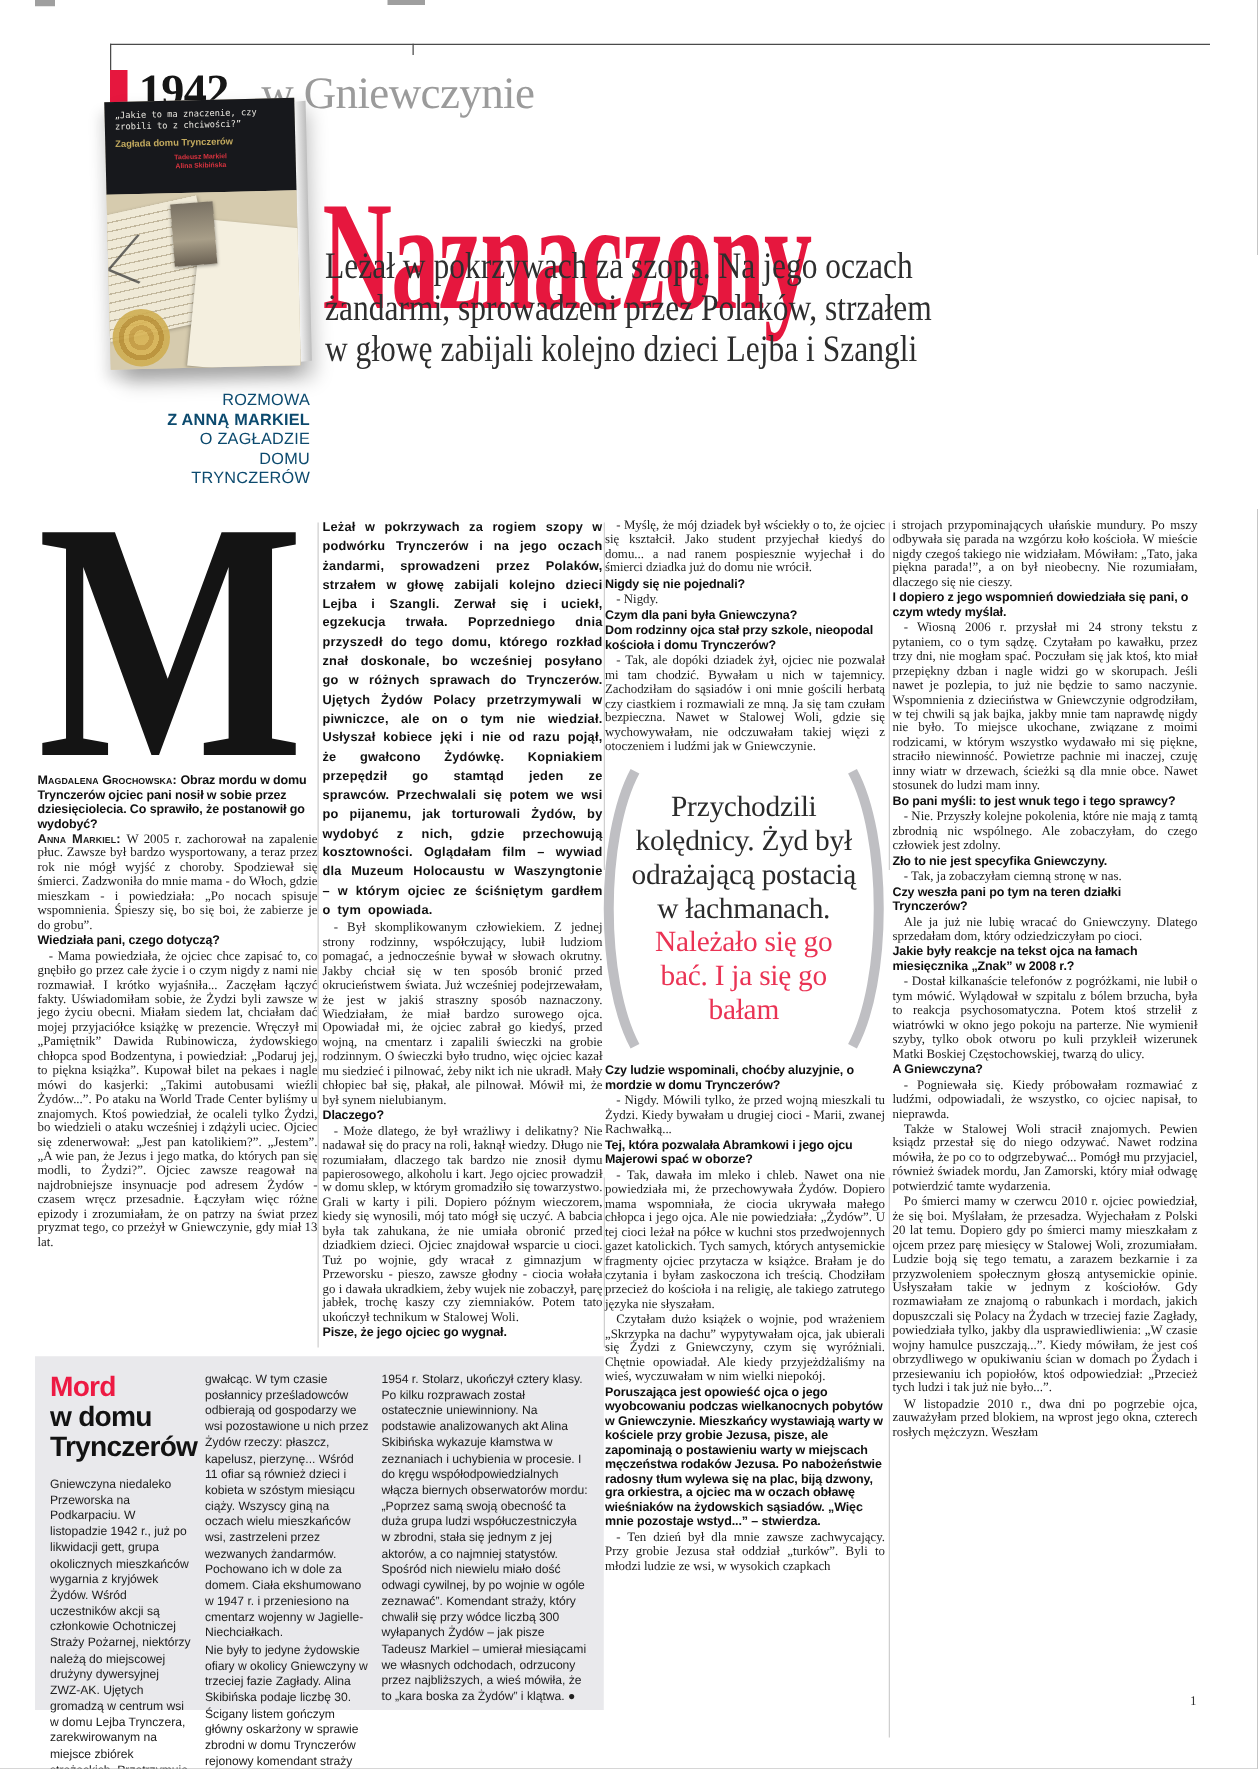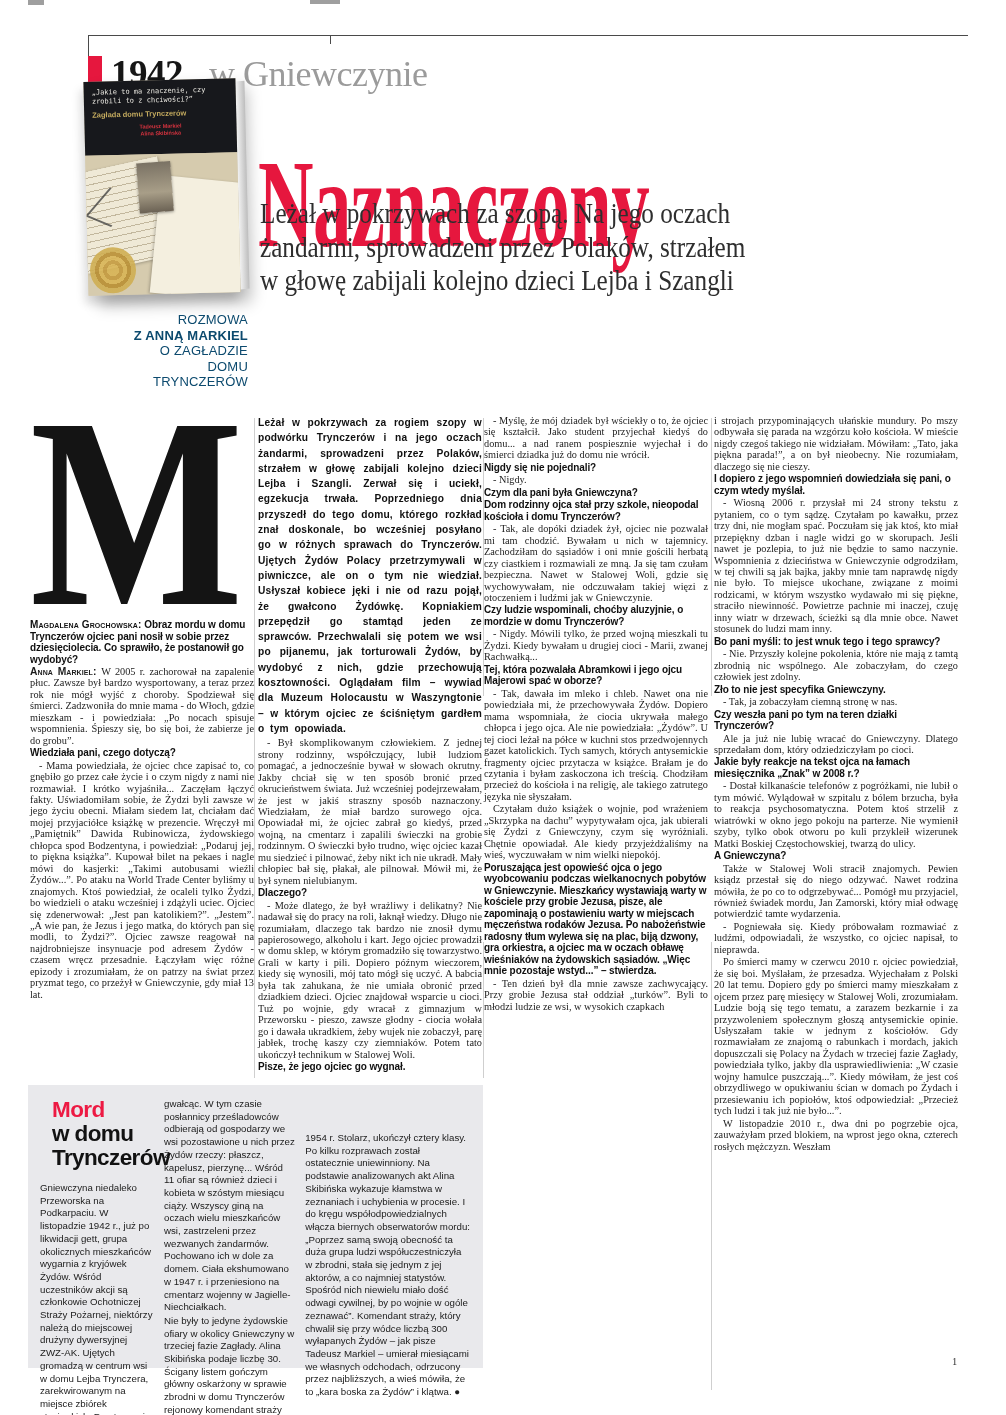--- a/index.html
+++ b/index.html
@@ -85,23 +85,23 @@
   .paren.l{left:0;} .paren.r{right:0;}
   .pq-text{width:180px;text-align:center;font-size:23.5px;line-height:27px;letter-spacing:-.2px;}
   .pq-dark{color:#2b2b2b;}
   .pq-red{color:#ea3354;}
 
   
   .box{position:absolute;left:28px;top:1085px;width:455px;height:283px;background:#e9e9ec;
         box-sizing:border-box;padding:13px 12px 10px;display:flex;gap:10px;
         font-family:"Liberation Sans",sans-serif;}
   .box-col{color:#202020;font-size:9.7px;line-height:12.7px;text-align:left;}
-  .bc1{width:114px;} .bc2{width:133px;} .bc3{width:168px;margin-top:34px;}
+  .bc1{width:114px;} .bc2{width:133px;} .bc3{width:168px;}
   .box-col p{margin:0 0 1px;}
-  .box-title{font-weight:bold;font-size:22.5px;line-height:24px;letter-spacing:-.6px;color:#121212;margin:0 12px 12px;}
+  .box-title{font-weight:bold;font-size:22.5px;line-height:24px;letter-spacing:-.6px;color:#121212;margin:0 0 12px;}
   .box-title .red{display:block;}
 
   .pagenum{position:absolute;left:952px;top:1356px;font-size:10.5px;color:#333;}
 </style>
 </head>
 <body>
 
 <div class="page">
 
   <div class="mast-frag frag1"></div>
@@ -171,20 +171,36 @@
         <p class="a">- Może dlatego, że był wrażliwy i delikatny? Nie nadawał się do pracy na roli, łaknął wiedzy. Długo nie rozumiałam, dlaczego tak bardzo nie znosił dymu papierosowego, alkoholu i kart. Jego ojciec prowadził w domu sklep, w którym gromadziło się towarzystwo. Grali w karty i pili. Dopiero późnym wieczorem, kiedy się wynosili, mój tato mógł się uczyć. A babcia była tak zahukana, że nie umiała obronić przed dziadkiem dzieci. Ojciec znajdował wsparcie u cioci. Tuż po wojnie, gdy wracał z gimnazjum w Przeworsku - pieszo, zawsze głodny - ciocia wołała go i dawała ukradkiem, żeby wujek nie zobaczył, parę jabłek, trochę kaszy czy ziemniaków. Potem tato ukończył technikum w Stalowej Woli.</p>
         <p class="q">Pisze, że jego ojciec go wygnał.</p>
       </div>
     <div class="col colC">
         <p class="a">- Myślę, że mój dziadek był wściekły o to, że ojciec się kształcił. Jako student przyjechał kiedyś do domu... a nad ranem pospiesznie wyjechał i do śmierci dziadka już do domu nie wrócił.</p>
         <p class="q">Nigdy się nie pojednali?</p>
         <p class="a">- Nigdy.</p>
         <p class="q">Czym dla pani była Gniewczyna?</p>
         <p class="q">Dom rodzinny ojca stał przy szkole, nieopodal kościoła i domu Trynczerów?</p>
         <p class="a">- Tak, ale dopóki dziadek żył, ojciec nie pozwalał mi tam chodzić. Bywałam u nich w tajemnicy. Zachodziłam do sąsiadów i oni mnie gościli herbatą czy ciastkiem i rozmawiali ze mną. Ja się tam czułam bezpieczna. Nawet w Stalowej Woli, gdzie się wychowywałam, nie odczuwałam takiej więzi z otoczeniem i ludźmi jak w Gniewczynie.</p>
+        <div class="pullquote" id="pullquote">
+    <span class="paren l">
+      <svg width="42" height="228" viewBox="0 0 42 228">
+              <path d="M38,4 C10,56 10,172 38,224" stroke="#bfbfc3" stroke-width="8" fill="none"></path>
+            </svg>
+    </span>
+    <div class="pq-text">
+      <span class="pq-dark">Przychodzili kolędnicy. Żyd był odrażającą postacią w łachmanach.</span>
+      <span class="pq-red" style="color: rgb(234, 51, 84);">Należało się go bać. I ja się go bałam</span>
+    </div>
+    <span class="paren r">
+      <svg width="42" height="228" viewBox="0 0 42 228">
+              <path d="M4,4 C32,56 32,172 4,224" stroke="#bfbfc3" stroke-width="8" fill="none"></path>
+            </svg>
+    </span>
+  </div>
         <p class="q">Czy ludzie wspominali, choćby aluzyjnie, o mordzie w domu Trynczerów?</p>
         <p class="a">- Nigdy. Mówili tylko, że przed wojną mieszkali tu Żydzi. Kiedy bywałam u drugiej cioci - Marii, zwanej Rachwałką...</p>
         <p class="q">Tej, która pozwalała Abramkowi i jego ojcu Majerowi spać w oborze?</p>
         <p class="a">- Tak, dawała im mleko i chleb. Nawet ona nie powiedziała mi, że przechowywała Żydów. Dopiero mama wspomniała, że ciocia ukrywała małego chłopca i jego ojca. Ale nie powiedziała: „Żydów”. U tej cioci leżał na półce w kuchni stos przedwojennych gazet katolickich. Tych samych, których antysemickie fragmenty ojciec przytacza w książce. Brałam je do czytania i byłam zaskoczona ich treścią. Chodziłam przecież do kościoła i na religię, ale takiego zatrutego języka nie słyszałam.</p>
         <p class="a">Czytałam dużo książek o wojnie, pod wrażeniem „Skrzypka na dachu” wypytywałam ojca, jak ubierali się Żydzi z Gniewczyny, czym się wyróżniali. Chętnie opowiadał. Ale kiedy przyjeżdżaliśmy na wieś, wyczuwałam w nim wielki niepokój.</p>
         <p class="q">Poruszająca jest opowieść ojca o jego wyobcowaniu podczas wielkanocnych pobytów w Gniewczynie. Mieszkańcy wystawiają warty w kościele przy grobie Jezusa, pisze, ale zapominają o postawieniu warty w miejscach męczeństwa rodaków Jezusa. Po nabożeństwie radosny tłum wylewa się na plac, biją dzwony, gra orkiestra, a ojciec ma w oczach obławę wieśniaków na żydowskich sąsiadów. „Więc mnie pozostaje wstyd...” – stwierdza.</p>
         <p class="a">- Ten dzień był dla mnie zawsze zachwycający. Przy grobie Jezusa stał oddział „turków”. Byli to młodzi ludzie ze wsi, w wysokich czapkach</p>
       </div>
     <div class="col colD">
         <p class="a noind">i strojach przypominających ułańskie mundury. Po mszy odbywała się parada na wzgórzu koło kościoła. W mieście nigdy czegoś takiego nie widziałam. Mówiłam: „Tato, jaka piękna parada!”, a on był nieobecny. Nie rozumiałam, dlaczego się nie cieszy.</p>
@@ -192,22 +208,22 @@
         <p class="a">- Wiosną 2006 r. przysłał mi 24 strony tekstu z pytaniem, co o tym sądzę. Czytałam po kawałku, przez trzy dni, nie mogłam spać. Poczułam się jak ktoś, kto miał przepiękny dzban i nagle widzi go w skorupach. Jeśli nawet je pozlepia, to już nie będzie to samo naczynie. Wspomnienia z dzieciństwa w Gniewczynie odgrodziłam, w tej chwili są jak bajka, jakby mnie tam naprawdę nigdy nie było. To miejsce ukochane, związane z moimi rodzicami, w którym wszystko wydawało mi się piękne, straciło niewinność. Powietrze pachnie mi inaczej, czuję inny wiatr w drzewach, ścieżki są dla mnie obce. Nawet stosunek do ludzi mam inny.</p>
         <p class="q">Bo pani myśli: to jest wnuk tego i tego sprawcy?</p>
         <p class="a">- Nie. Przyszły kolejne pokolenia, które nie mają z tamtą zbrodnią nic wspólnego. Ale zobaczyłam, do czego człowiek jest zdolny.</p>
         <p class="q">Zło to nie jest specyfika Gniewczyny.</p>
         <p class="a">- Tak, ja zobaczyłam ciemną stronę w nas.</p>
         <p class="q">Czy weszła pani po tym na teren działki Trynczerów?</p>
         <p class="a">Ale ja już nie lubię wracać do Gniewczyny. Dlatego sprzedałam dom, który odziedziczyłam po cioci.</p>
         <p class="q">Jakie były reakcje na tekst ojca na łamach miesięcznika „Znak” w 2008 r.?</p>
         <p class="a">- Dostał kilkanaście telefonów z pogróżkami, nie lubił o tym mówić. Wylądował w szpitalu z bólem brzucha, była to reakcja psychosomatyczna. Potem ktoś strzelił z wiatrówki w okno jego pokoju na parterze. Nie wymienił szyby, tylko obok otworu po kuli przykleił wizerunek Matki Boskiej Częstochowskiej, twarzą do ulicy.</p>
         <p class="q">A Gniewczyna?</p>
+        <p class="a">- Pogniewała się. Kiedy próbowałam rozmawiać z ludźmi, odpowiadali, że wszystko, co ojciec napisał, to nieprawda.</p>
         <p class="a">Także w Stalowej Woli stracił znajomych. Pewien ksiądz przestał się do niego odzywać. Nawet rodzina mówiła, że po co to odgrzebywać... Pomógł mu przyjaciel, również świadek mordu, Jan Zamorski, który miał odwagę potwierdzić tamte wydarzenia.</p>
-        <p class="a">- Pogniewała się. Kiedy próbowałam rozmawiać z ludźmi, odpowiadali, że wszystko, co ojciec napisał, to nieprawda.</p>
         <p class="a">Po śmierci mamy w czerwcu 2010 r. ojciec powiedział, że się boi. Myślałam, że przesadza. Wyjechałam z Polski 20 lat temu. Dopiero gdy po śmierci mamy mieszkałam z ojcem przez parę miesięcy w Stalowej Woli, zrozumiałam. Ludzie boją się tego tematu, a zarazem bezkarnie i za przyzwoleniem społecznym głoszą antysemickie opinie. Usłyszałam takie w jednym z kościołów. Gdy rozmawiałam ze znajomą o rabunkach i mordach, jakich dopuszczali się Polacy na Żydach w trzeciej fazie Zagłady, powiedziała tylko, jakby dla usprawiedliwienia: „W czasie wojny hamulce puszczają...”. Kiedy mówiłam, że jest coś obrzydliwego w opukiwaniu ścian w domach po Żydach i przesiewaniu ich popiołów, ktoś odpowiedział: „Przecież tych ludzi i tak już nie było...”.</p>
         <p class="a">W listopadzie 2010 r., dwa dni po pogrzebie ojca, zauważyłam przed blokiem, na wprost jego okna, czterech rosłych mężczyzn. Weszłam</p>
       </div>
   </section>
 
   <aside class="box">
     <div class="box-col bc1">
       <h2 class="box-title">
         <span class="red" style="color: rgb(237, 26, 67);">Mord</span>
         <span>w domu Trynczerów</span>

